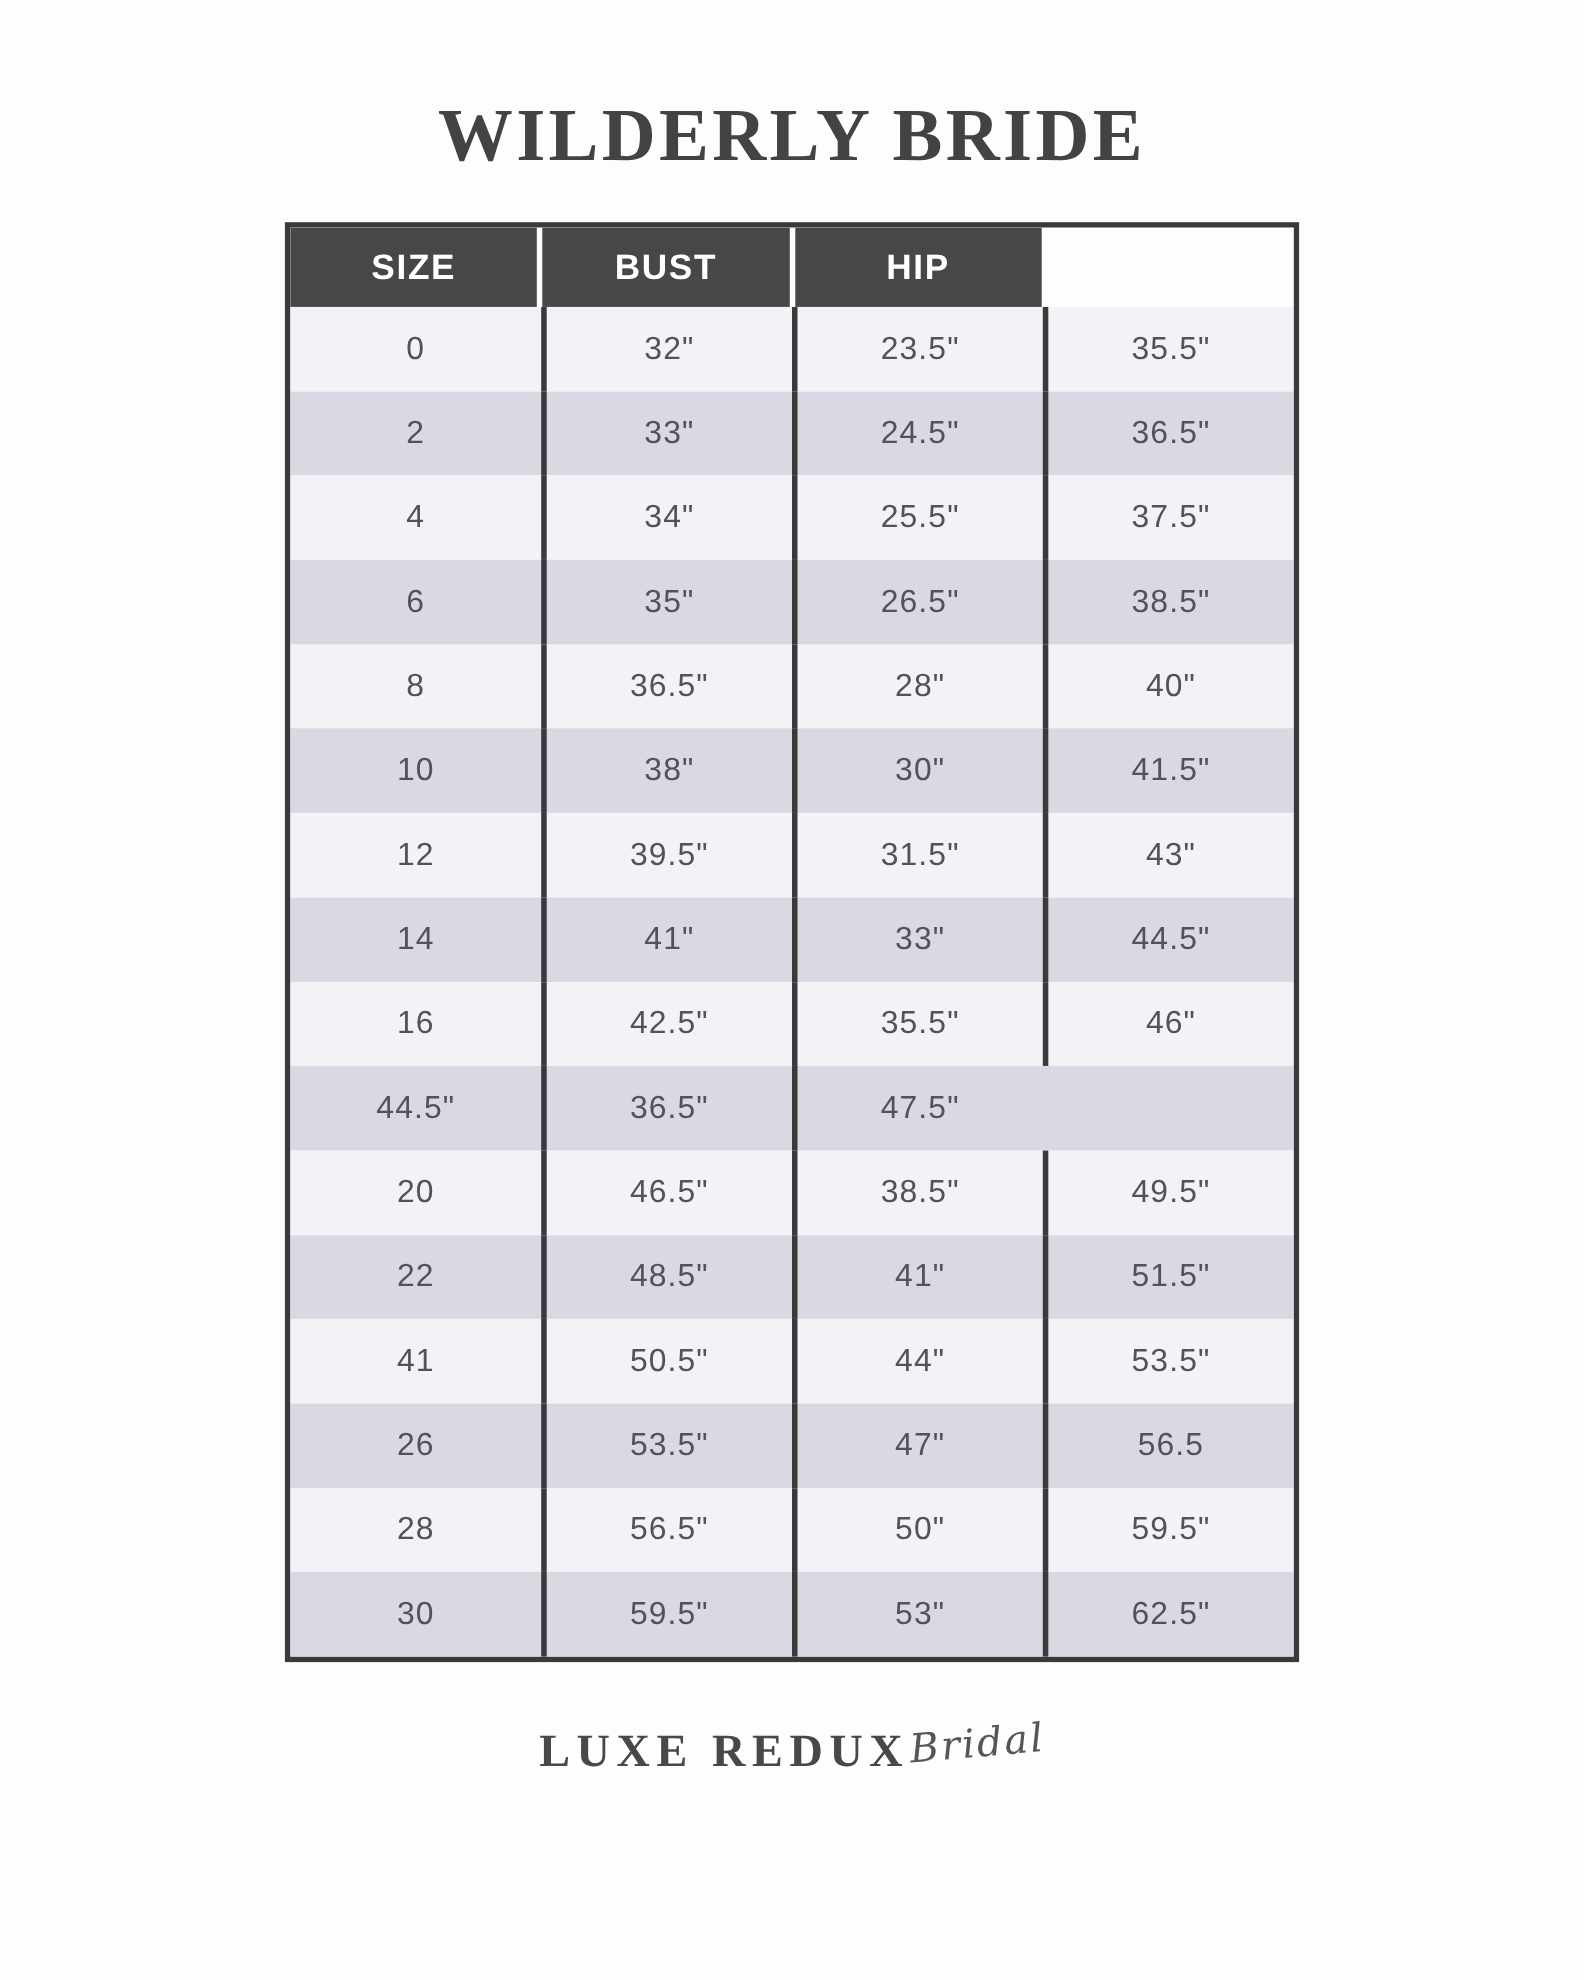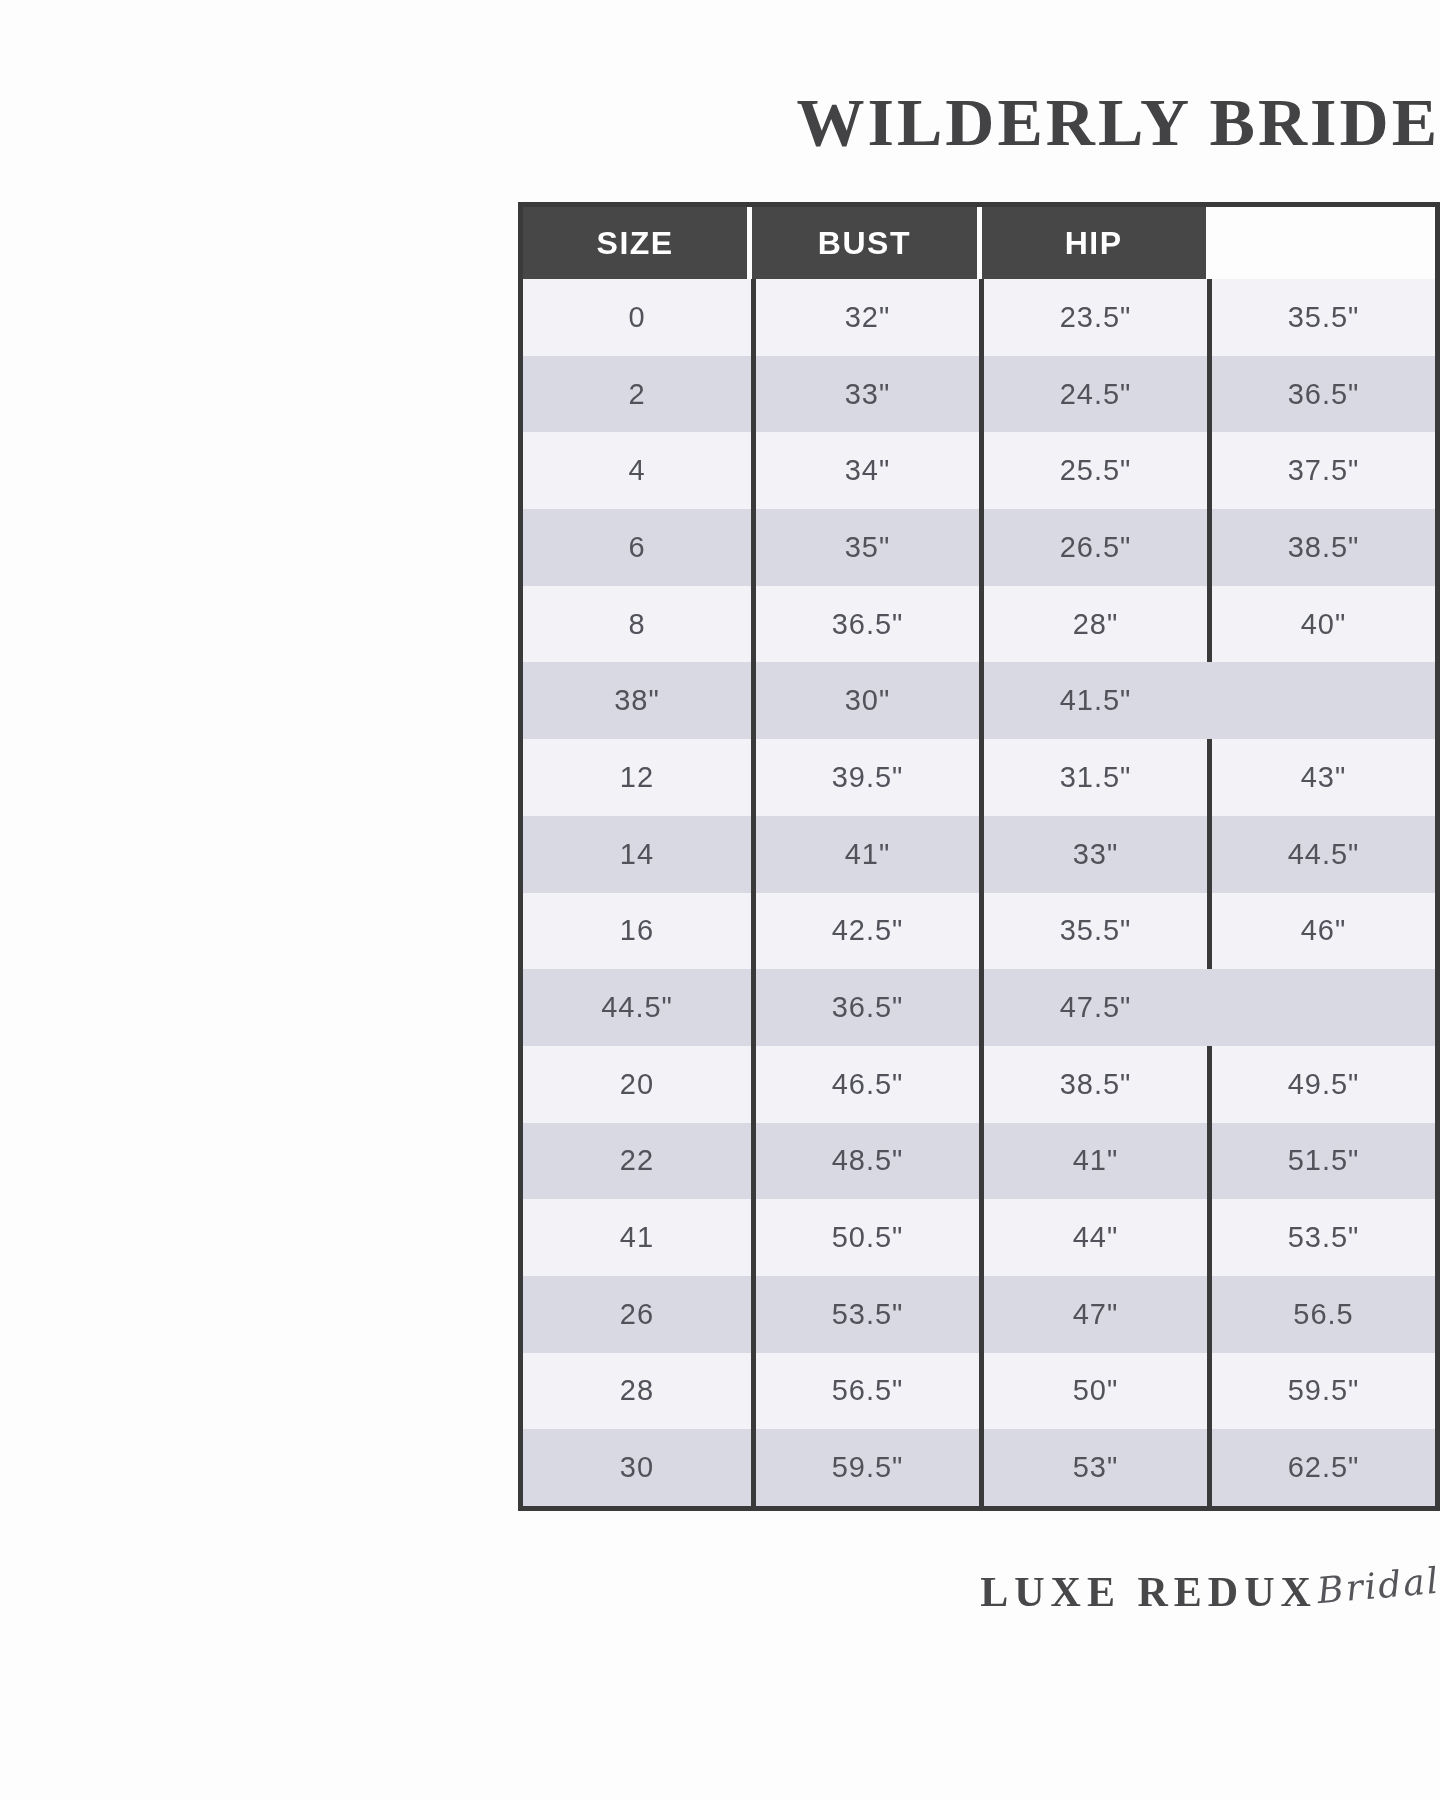--- a/index.html
+++ b/index.html
@@ -14,21 +14,21 @@
   }
   *{margin:0;padding:0;box-sizing:border-box;}
   html,body{width:1440px;height:1800px;}
   body{
     background:var(--page-bg);
     font-family:"Liberation Sans","DejaVu Sans",sans-serif;
     overflow:hidden;
   }
   .page{
     width:1440px;height:1800px;
-    display:flex;flex-direction:column;align-items:flex-end;
+    display:flex;flex-direction:column;align-items:center;
   }
   .brand-title{
     margin-top:88px;
     font-family:"Liberation Serif","DejaVu Serif",serif;
     font-weight:700;
     font-size:68px;
     letter-spacing:3px;
     color:var(--title-text);
     text-align:center;
     line-height:1;
@@ -130,20 +130,21 @@
           <div class="body-cell">26.5"</div>
           <div class="body-cell">38.5"</div>
         </div>
         <div class="body-row light">
           <div class="body-cell">8</div>
           <div class="body-cell">36.5"</div>
           <div class="body-cell">28"</div>
           <div class="body-cell">40"</div>
         </div>
         <div class="body-row dark">
+          <div class="body-cell">10</div>
           <div class="body-cell">38"</div>
           <div class="body-cell">30"</div>
           <div class="body-cell">41.5"</div>
         </div>
         <div class="body-row light">
           <div class="body-cell">12</div>
           <div class="body-cell">39.5"</div>
           <div class="body-cell">31.5"</div>
           <div class="body-cell">43"</div>
         </div>

